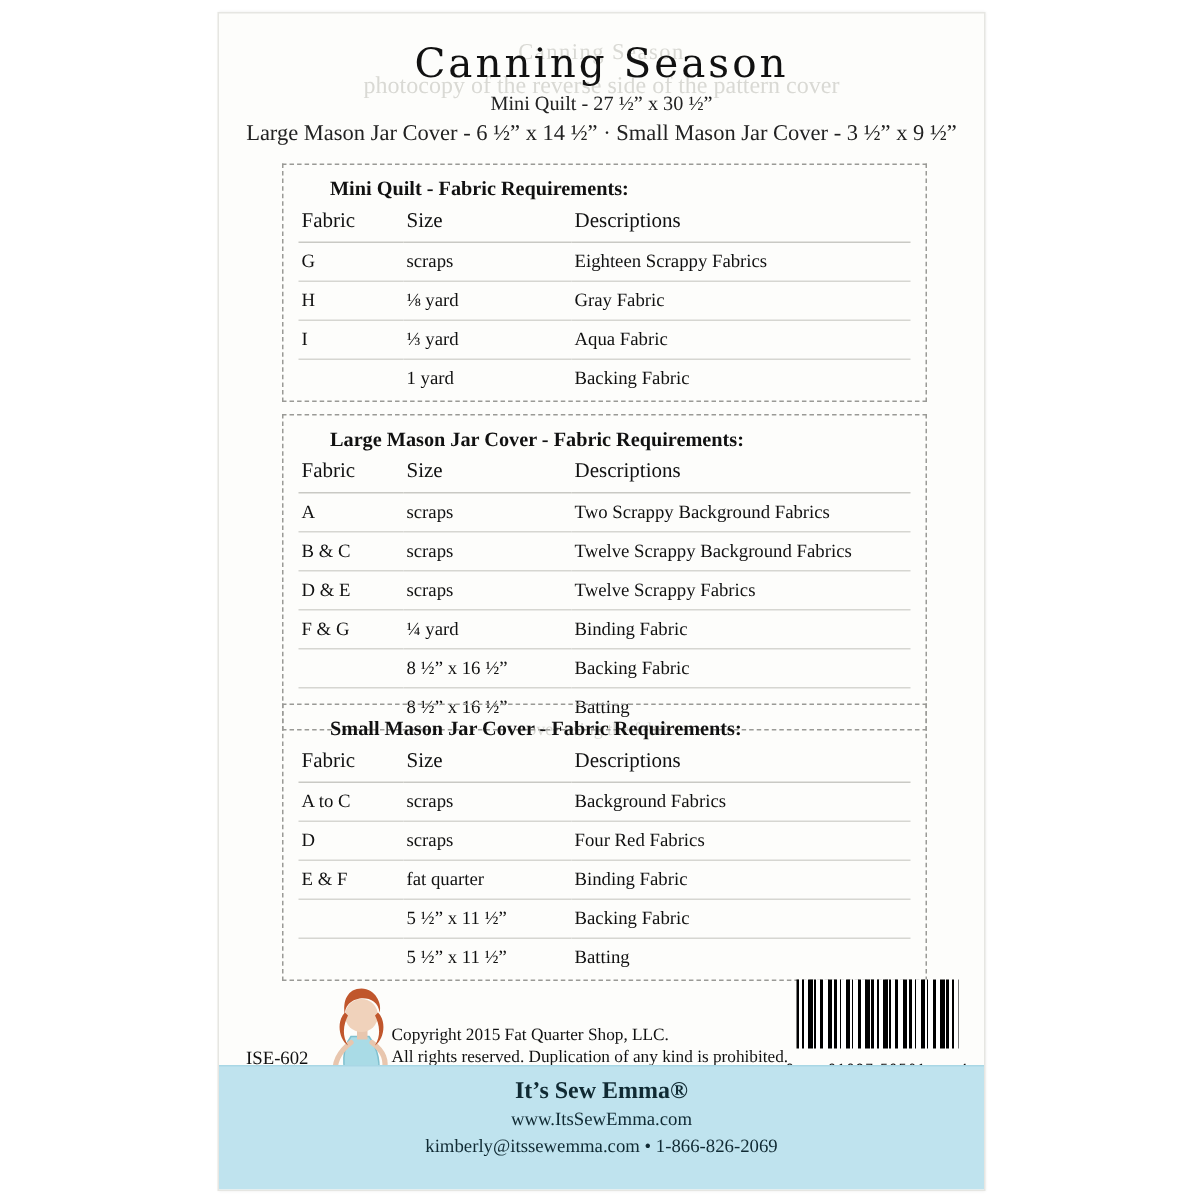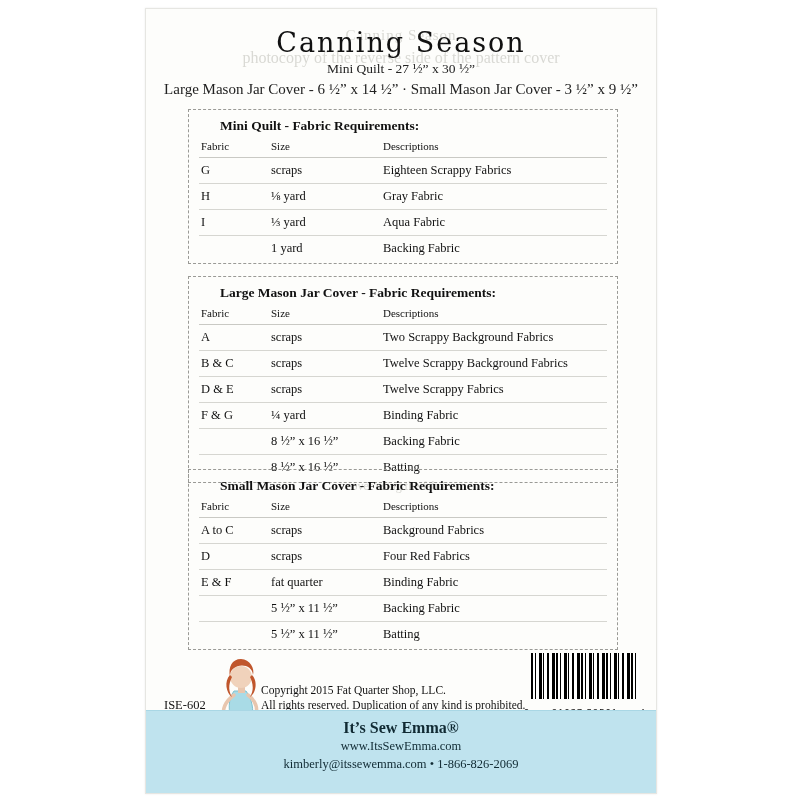--- a/index.html
+++ b/index.html
@@ -93,21 +93,21 @@
     margin-left: 19px;
   }
   table.req {
     width: 100%;
     border-collapse: collapse;
     font-size: 12.5px;
   }
   table.req th {
     text-align: left;
     font-weight: normal;
-    font-size: 11px;
+    font-size: 14px;
     padding: 2px 0 5px 2px;
     color: #111;
     border-bottom: 1px solid #c9c9c4;
   }
   table.req td {
     padding: 5px 0 5px 2px;
     border-bottom: 1px solid #d6d6d1;
     color: #111;
     vertical-align: top;
   }

